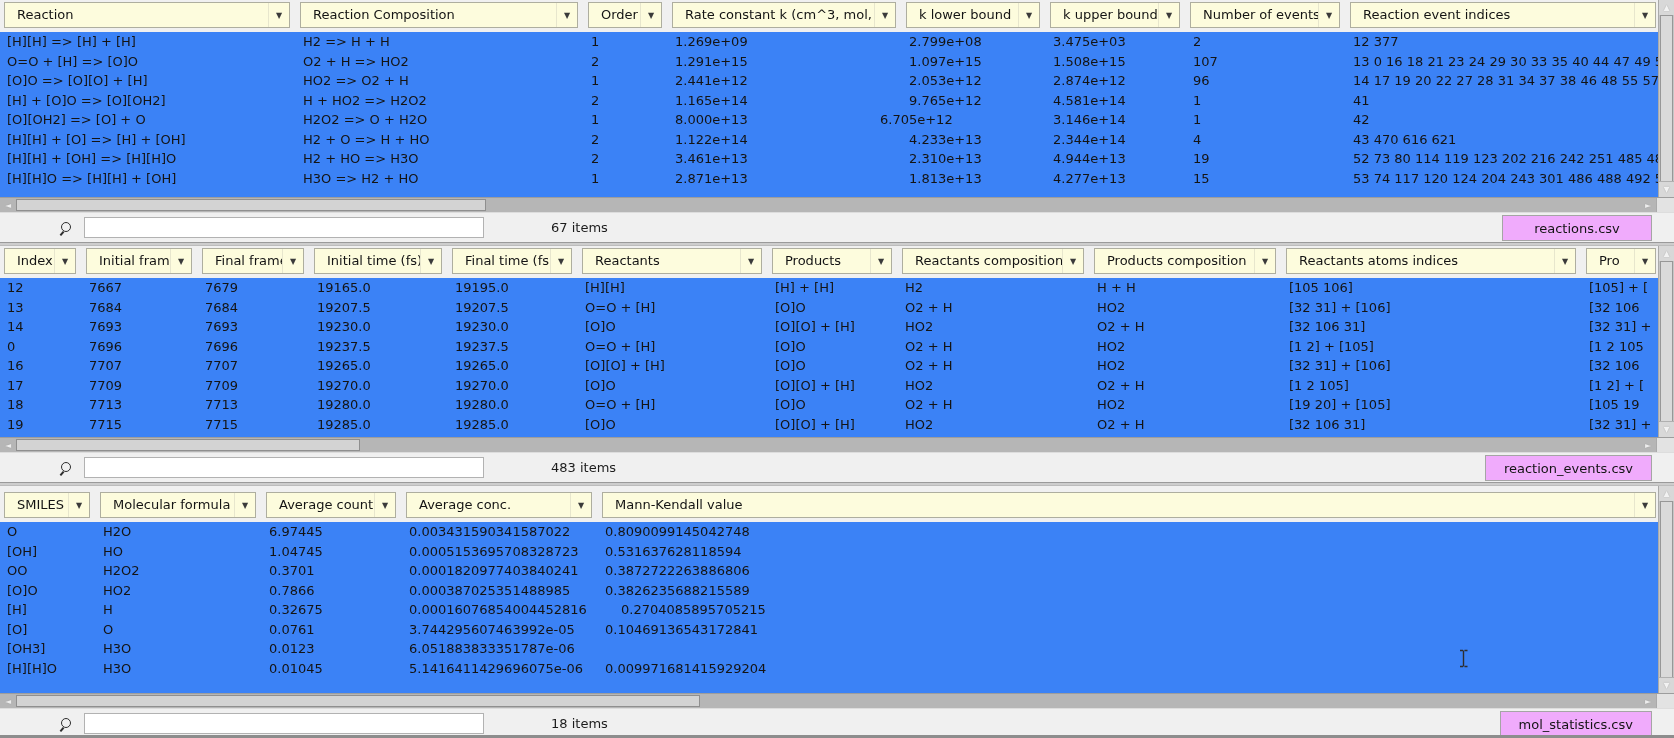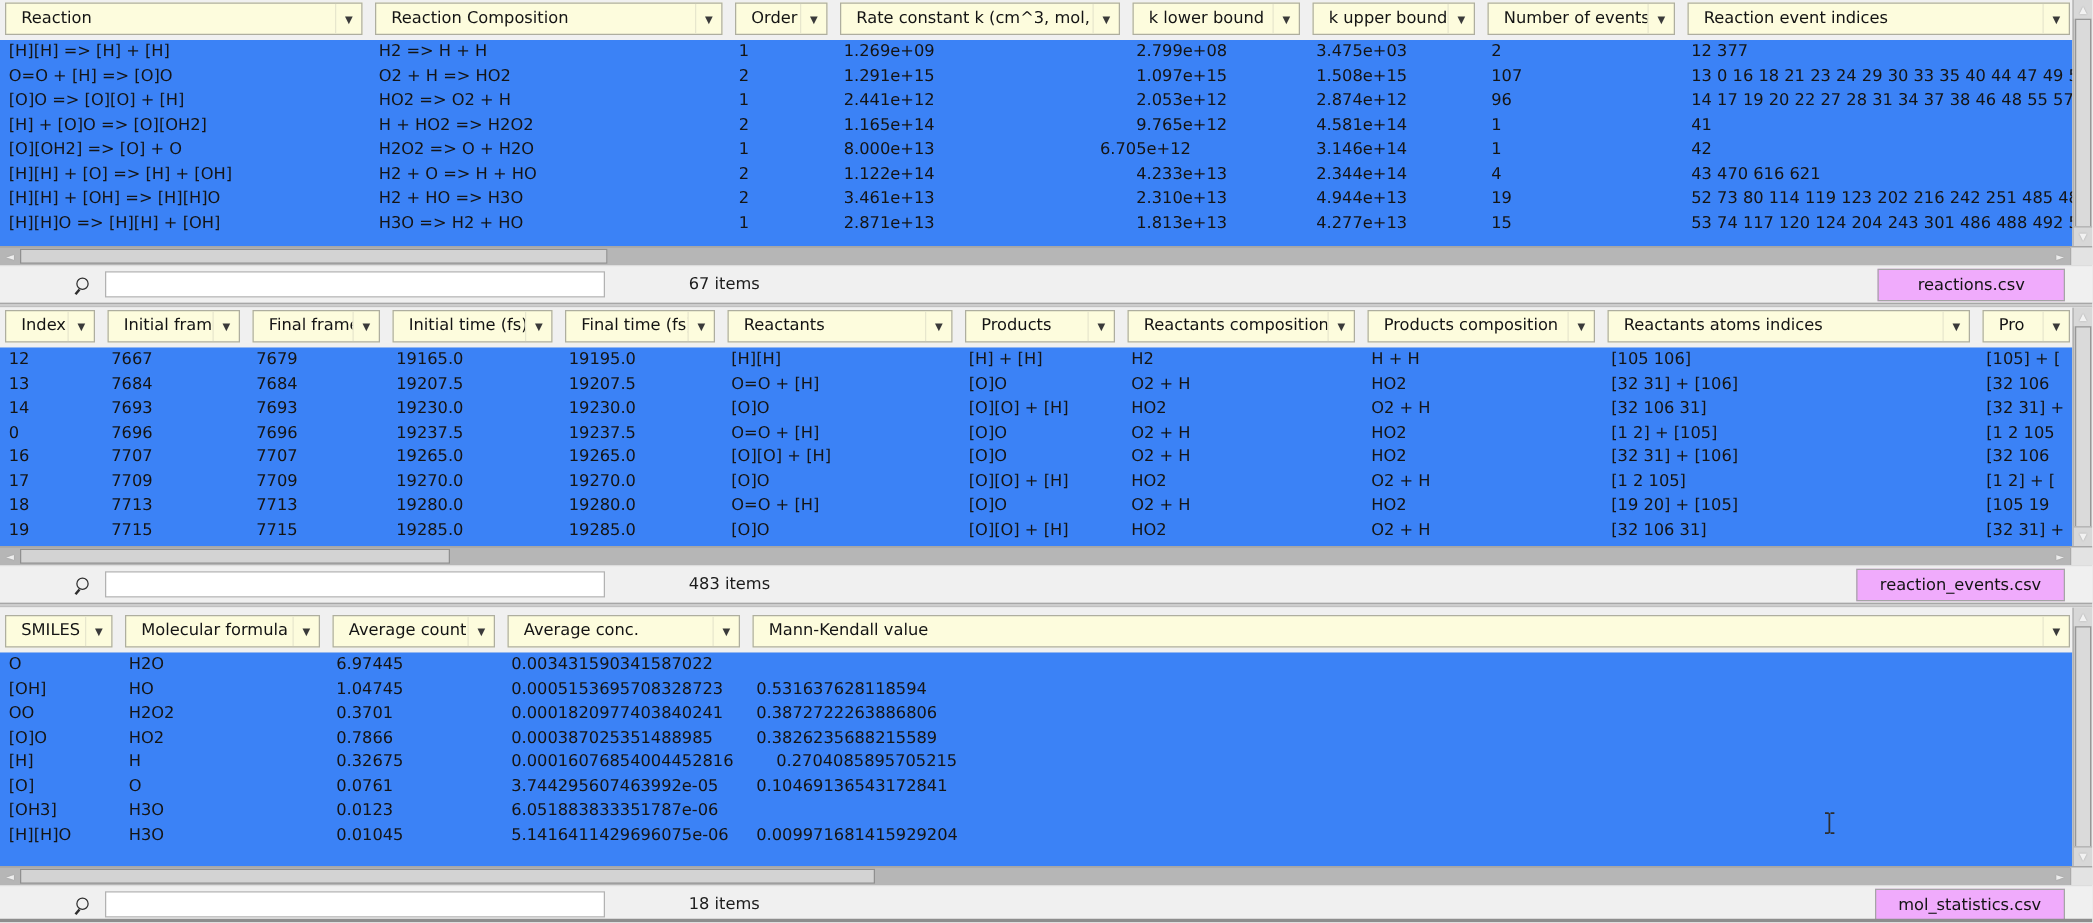--- a/index.html
+++ b/index.html
@@ -396,20 +396,21 @@
               <span class="hlabel">Mann-Kendall value</span>
               <span class="hmenu">▼</span>
             </div>
           </div>
         <div class="tbody">
             <div class="trow">
               <div class="tcell" style="left: 7px; width: 86px;">O</div>
               <div class="tcell" style="left: 103px; width: 156px;">H2O</div>
               <div class="tcell" style="left: 269px; width: 130px;">6.97445</div>
               <div class="tcell" style="left: 409px; width: 186px;">0.003431590341587022</div>
+              <div class="tcell" style="left: 605px; width: 1054px;">0.8090099145042748</div>
             </div>
             <div class="trow">
               <div class="tcell" style="left: 7px; width: 86px;">[OH]</div>
               <div class="tcell" style="left: 103px; width: 156px;">HO</div>
               <div class="tcell" style="left: 269px; width: 130px;">1.04745</div>
               <div class="tcell" style="left: 409px; width: 186px;">0.0005153695708328723</div>
               <div class="tcell" style="left: 605px; width: 1054px;">0.531637628118594</div>
             </div>
             <div class="trow">
               <div class="tcell" style="left: 7px; width: 86px;">OO</div>

